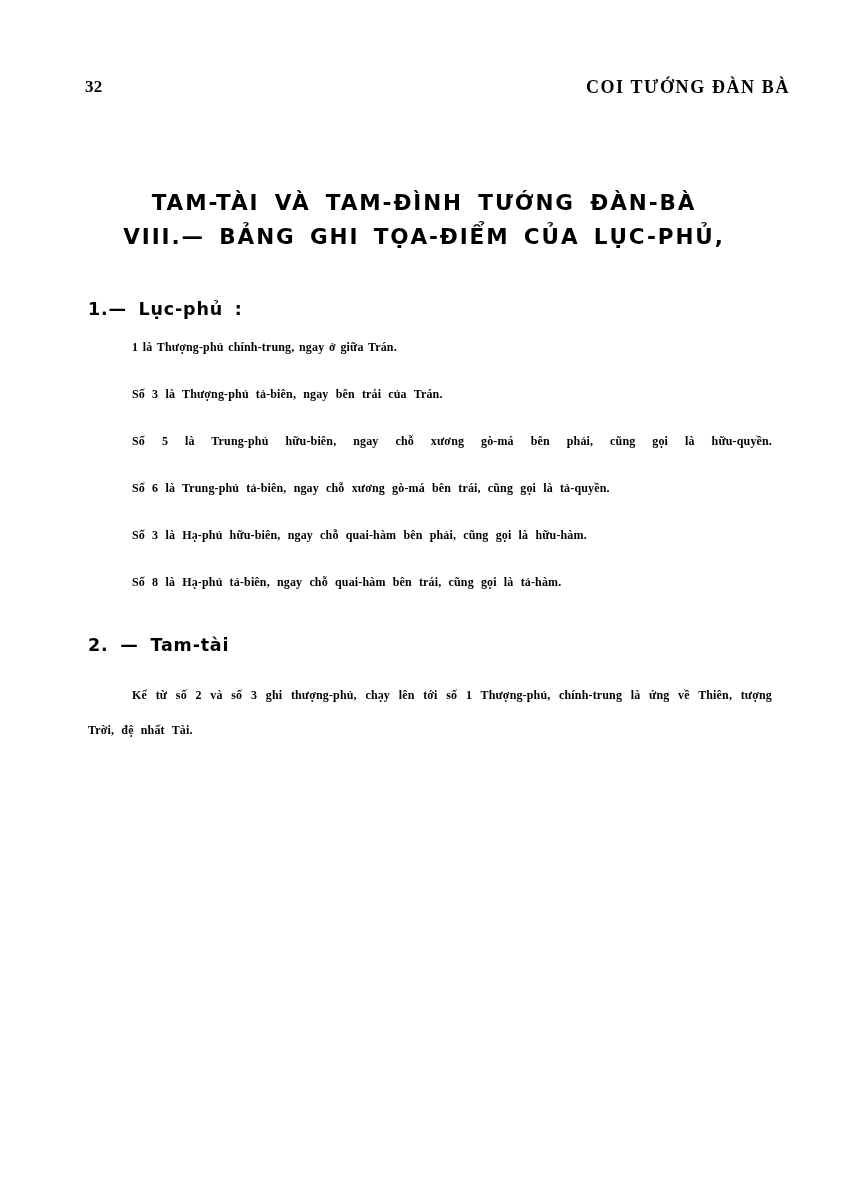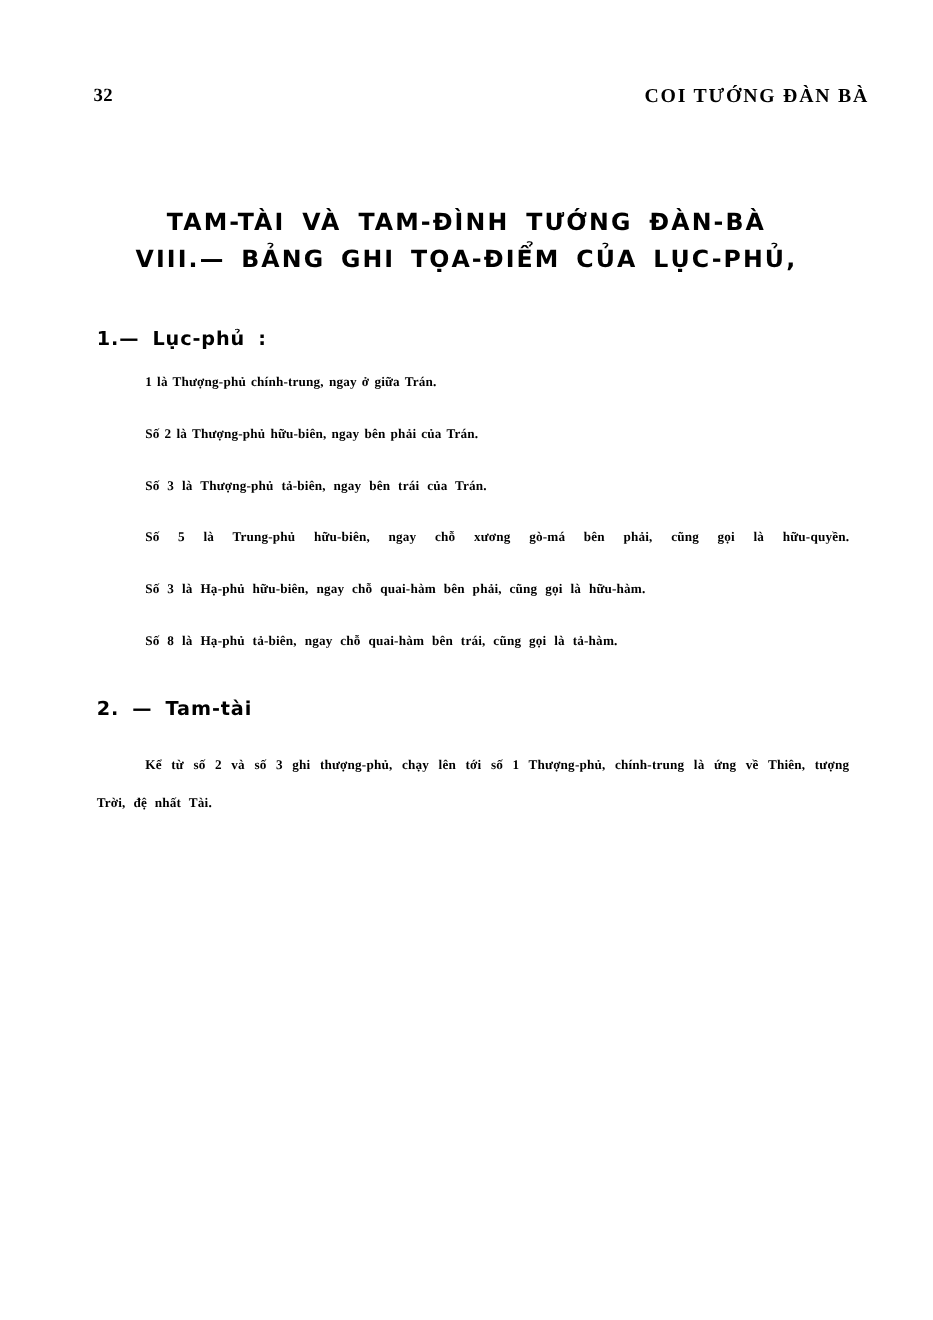--- a/index.html
+++ b/index.html
@@ -117,23 +117,23 @@
   <div class="title-block">
     <div class="title-line l2">TAM-TÀI VÀ TAM-ĐÌNH TƯỚNG ĐÀN-BÀ</div>
     <div class="title-line l1">VIII.— BẢNG GHI TỌA-ĐIỂM CỦA LỤC-PHỦ,</div>
   </div>
 
   <div class="content">
 
     <div class="section">
       <div class="section-heading sec1">1.—   Lục-phủ :</div>
       <p class="para">1 là Thượng-phủ chính-trung, ngay ở giữa Trán.</p>
-      <p class="para">Số 2 là Thượng-phủ hữu-biên, ngay bên phải của Trán.</p>
       <p class="para wide">Số 3 là Thượng-phủ tả-biên, ngay bên trái của Trán.</p>
       <p class="para wide lastline-justify">Số 5 là Trung-phủ hữu-biên, ngay chỗ xương gò-má bên phải, cũng gọi là hữu-quyền.</p>
+      <p class="para wide">Số 6 là Trung-phủ tả-biên, ngay chỗ xương gò-má bên trái, cũng gọi là tả-quyền.</p>
       <p class="para wide">Số 3 là Hạ-phủ hữu-biên, ngay chỗ quai-hàm bên phải, cũng gọi là hữu-hàm.</p>
       <p class="para wide">Số 8 là Hạ-phủ tả-biên, ngay chỗ quai-hàm bên trái, cũng gọi là tả-hàm.</p>
     </div>
 
     <div class="section">
       <div class="section-heading sec2">2. —  Tam-tài</div>
       <p class="para wide">Kể từ số 2 và số 3 ghi thượng-phủ, chạy lên tới số 1 Thượng-phủ, chính-trung là ứng về Thiên, tượng Trời, đệ nhất Tài.</p>
     </div>
 
   </div>

